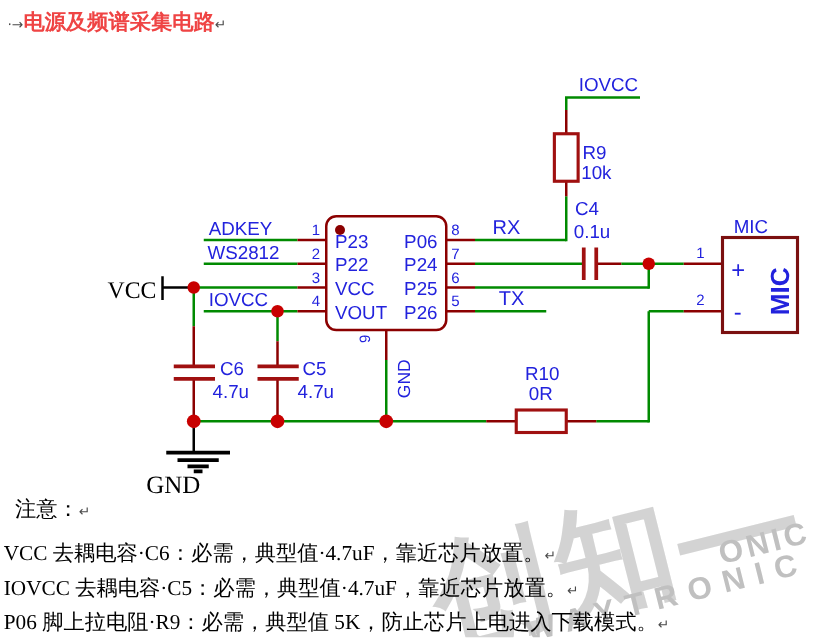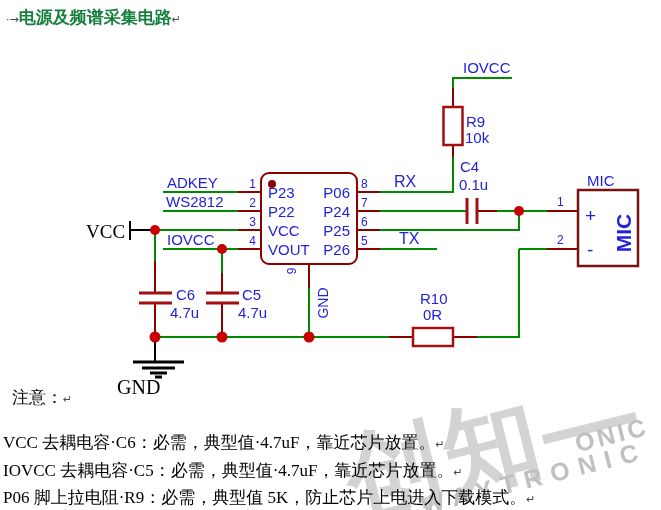--- a/index.html
+++ b/index.html
@@ -1,21 +1,21 @@
 <!DOCTYPE html>
 <html><head>
 <meta charset="utf-8">
 <style>
   html,body{margin:0;padding:0;background:#fff;}
   .stage{position:relative;width:661px;height:510px;background:#fff;overflow:hidden;
          font-family:"Liberation Sans",sans-serif;}
   .schem{position:absolute;left:0;top:0;z-index:1;}
   .title-line{position:absolute;left:6px;top:6px;z-index:2;white-space:nowrap;
               font-family:"Liberation Serif",serif;}
-  .title-text{font-size:17px;font-weight:bold;color:#15803d;}
+  .title-text{font-size:17px;font-weight:bold;color:#ef4444;}
   .fmark{font-size:11px;color:#4a4a4a;font-family:"DejaVu Sans",sans-serif;}
   .notes{position:absolute;left:0;top:0;width:661px;z-index:2;
          font-family:"Liberation Serif",serif;color:#000;}
   .note-abs{position:absolute;white-space:nowrap;font-size:17px;}
   .wm{position:absolute;z-index:0;color:#c9c9c9;font-weight:bold;white-space:nowrap;
       font-family:"Liberation Sans",sans-serif;}
   .wm-cjk{left:332px;top:420px;font-size:96px;letter-spacing:4px;opacity:.8;
           transform:rotate(-14deg);transform-origin:left top;}
   .wm-latin{left:572px;top:430px;font-size:25px;letter-spacing:3px;color:#c0c0c0;
             transform:rotate(-14deg);transform-origin:left top;}
@@ -165,21 +165,21 @@
       <text x="585" y="222" font-size="19">+</text>
       <text x="587" y="256" font-size="19">-</text>
       <text x="624" y="240" font-size="21" font-weight="bold" text-anchor="middle" transform="rotate(-90 624 233)">MIC</text>
     </g>
 
     <text x="86" y="238" font-size="19" class="serif" fill="#000000">VCC</text>
     <text x="117" y="394" font-size="20" class="serif" fill="#000000">GND</text>
   </svg>
 
   <div class="notes">
-    <div class="note-abs" style="left:12px;top:386px;text-align:right;">
+    <div class="note-abs" style="left:12px;top:396px;text-align:right;">
       <span>注意：</span><span class="fmark">↵</span>
     </div>
     <div class="note-abs" style="left:3px;top:431px;text-align:right;">
       <span>VCC 去耦电容·C6：必需，典型值·4.7uF，靠近芯片放置。</span><span class="fmark">↵</span>
     </div>
     <div class="note-abs" style="left:3px;top:459px;">
       <span>IOVCC 去耦电容·C5：必需，典型值·4.7uF，靠近芯片放置。</span><span class="fmark">↵</span>
     </div>
     <div class="note-abs" style="left:3px;top:486px;">
       <span>P06 脚上拉电阻·R9：必需，典型值 5K，防止芯片上电进入下载模式。</span><span class="fmark">↵</span>

